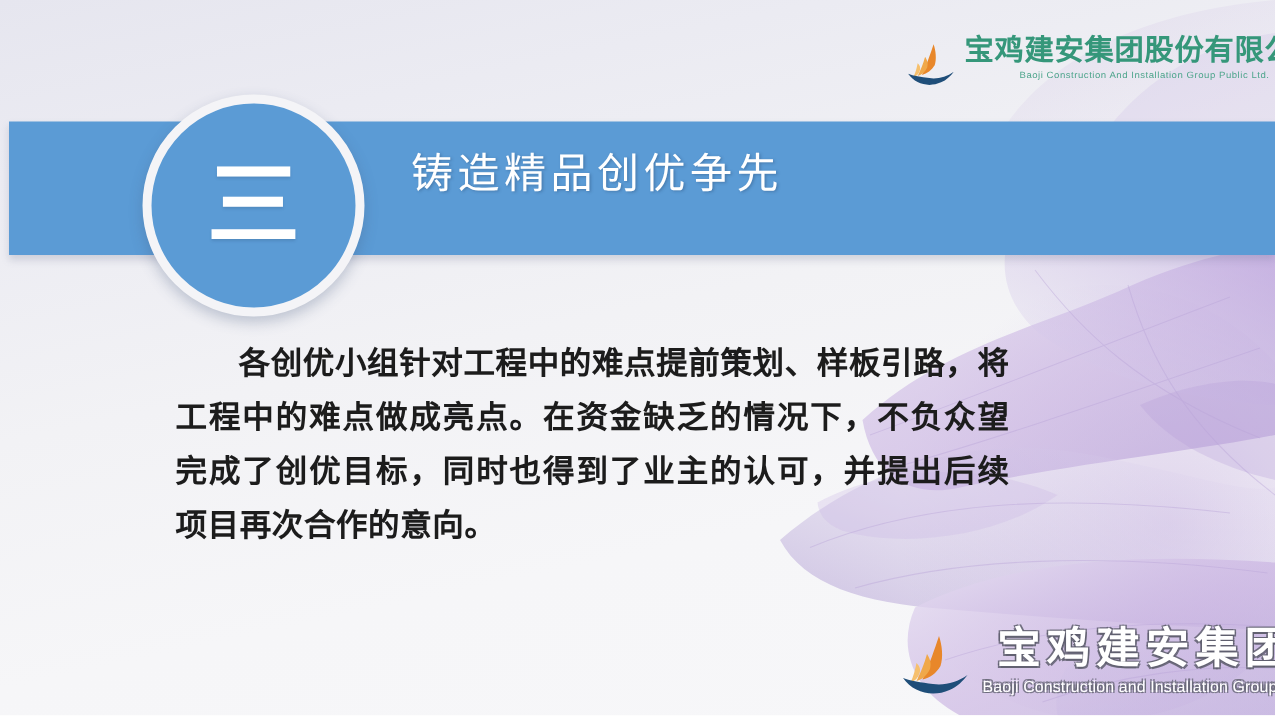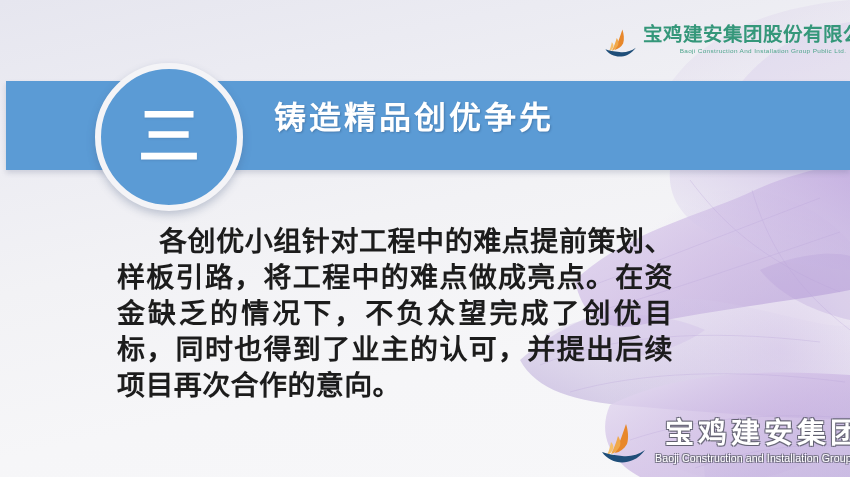--- a/index.html
+++ b/index.html
@@ -87,22 +87,22 @@
     top: 81px;
     width: 844px;
     height: 89px;
     background: #5b9bd5;
     box-shadow: 0 3px 5px rgba(90, 100, 130, 0.22);
   }
   .banner-title {
     position: absolute;
     left: 274px;
     top: 99px;
-    font-size: 32px;
-    font-weight: bold;
+    font-size: 28px;
+    font-weight: normal;
     color: #ffffff;
     letter-spacing: 3px;
     line-height: 1.2;
     text-shadow: 1px 1px 2px rgba(40, 70, 110, 0.38);
     white-space: nowrap;
   }
 
   
   .num-circle {
     position: absolute;
@@ -128,21 +128,21 @@
     font-family: "DejaVu Sans", "Liberation Sans", sans-serif;
     text-shadow: 0 1px 2px rgba(40, 70, 110, 0.20);
   }
 
   
   .body-text {
     position: absolute;
     left: 117px;
     top: 224px;
     width: 556px;
-    font-size: 28px;
+    font-size: 21px;
     font-weight: bold;
     color: #1c1c1c;
     line-height: 36px;
     letter-spacing: 0.4px;
     text-indent: 42px;
     text-align: justify;
     text-justify: inter-ideograph;
     font-family: "DejaVu Sans", "Liberation Sans", sans-serif;
   }
 

